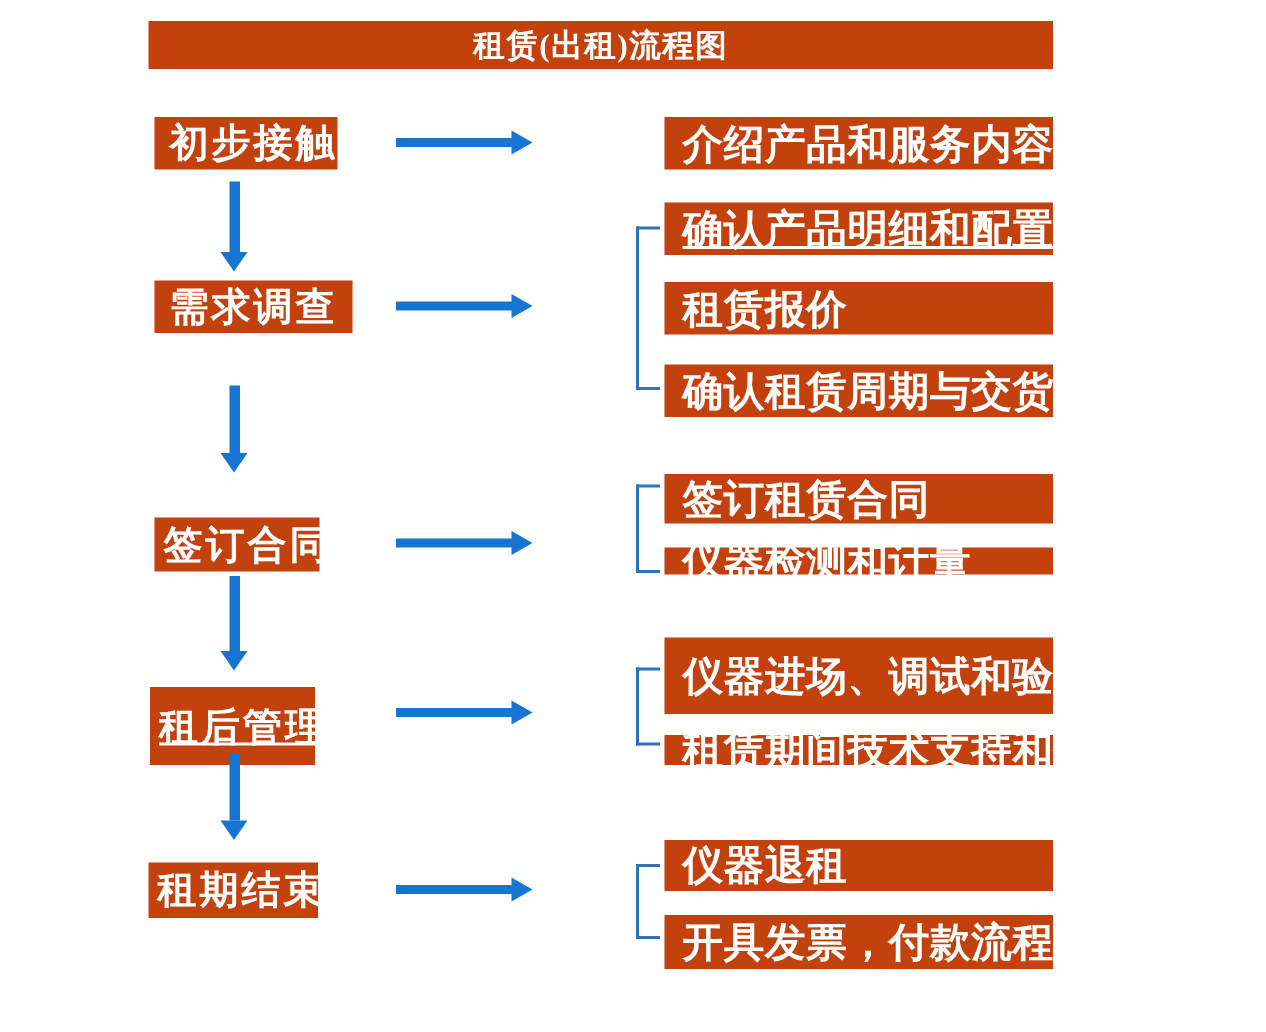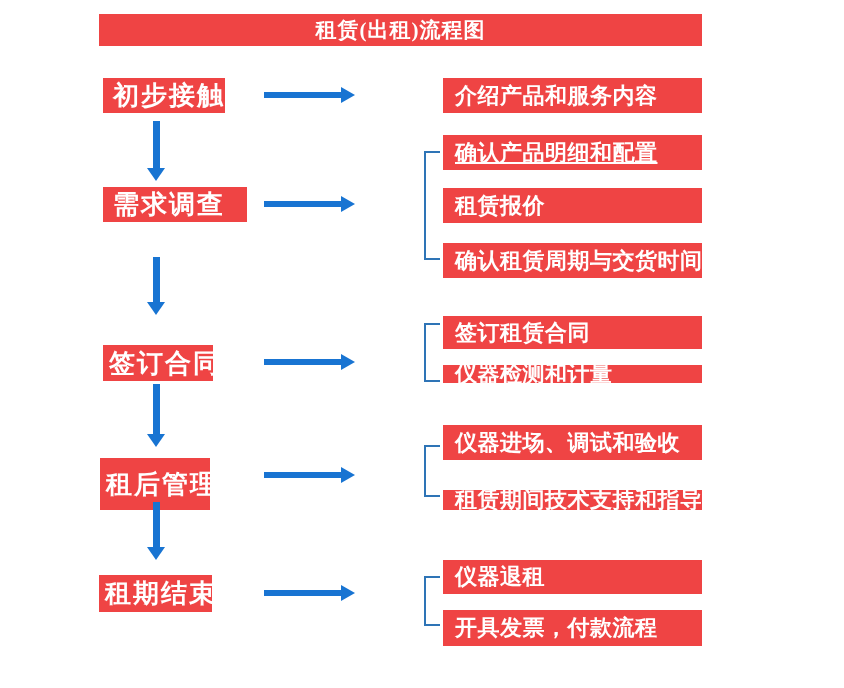--- a/index.html
+++ b/index.html
@@ -6,47 +6,47 @@
   html,body { background:#ffffff; }
   .stage {
     position:relative;
     width:844px; height:688px;
     background:#ffffff;
     font-family:"Liberation Serif","DejaVu Serif",serif;
     overflow:hidden;
   }
   .box {
     position:absolute;
-    background:#ef4444;
+    background:#c2410c;
     color:#ffffff;
     font-weight:bold;
     display:flex;
     align-items:center;
     white-space:nowrap;
   }
   .title-bar {
     left:99px; top:14px; width:603px; height:32px;
     justify-content:center;
     font-size:21px;
     letter-spacing:1px;
   }
   .lbox { font-size:26px; letter-spacing:2px; padding-left:10px; }
   .lb1 { left:103px; top:78px;  width:122px; height:35px; }
-  .lb2 { left:103px; top:187px; width:144px; height:35px;font-family:Liberation Serif, serif; }
+  .lb2 { left:103px; top:187px; width:132px; height:35px;font-family:Liberation Serif, serif; }
   .lb3 { left:103px; top:345px; width:110px; height:36px; padding-left:6px; }
-  .lb4 { left:100px; top:458px; width:110px; height:52px; padding-left:6px; }
+  .lb4 { left:100px; top:458px; width:110px; height:52px; padding-left:6px;text-decoration:underline; }
   .lb5 { left:99px;  top:575px; width:113px; height:37px; padding-left:6px;text-align:right; }
-  .rbox { left:443px; width:259px; font-size:22px; letter-spacing:0.5px; padding-left:12px;text-align:right; }
+  .rbox { left:443px; width:259px; font-size:27px; letter-spacing:0.5px; padding-left:12px;text-align:right; }
   .rb1  { top:78px;  height:35px; }
   .rb2  { top:135px; height:35px;text-decoration:underline; }
   .rb3  { top:188px; height:35px; }
   .rb4  { top:243px; height:35px; }
   .rb5  { top:316px; height:33px; }
   .rb6  { top:365px; height:18px;text-decoration:underline; }
-  .rb7  { top:425px; height:35px; }
+  .rb7  { top:425px; height:51px; }
   .rb8  { top:490px; height:20px; }
   .rb9  { top:560px; height:34px; }
   .rb10 { top:610px; height:36px; }
 
   
   .harrow { position:absolute; left:264px; width:91px; height:16px; }
   .harrow .shaft {
     position:absolute; left:0; top:5px; width:78px; height:6px;
     background:#1874D2;
   }

